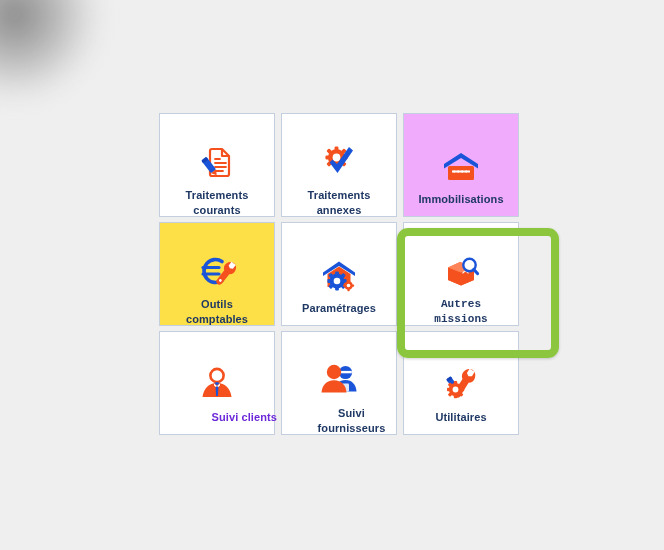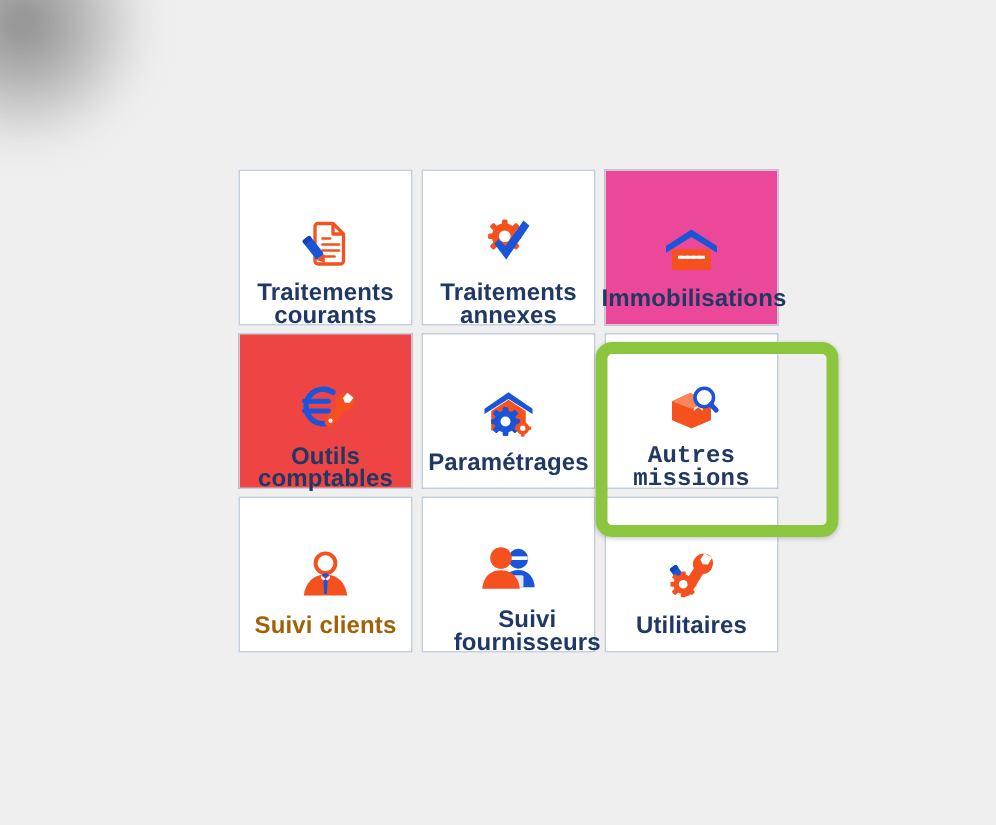--- a/index.html
+++ b/index.html
@@ -58,21 +58,21 @@
   .tile-icon {
     margin-top: 26px;
     width: 44px;
     height: 44px;
     display: block;
   }
   .tile-icon svg { display: block; width: 44px; height: 44px; }
 
   .tile-label {
     margin-top: 4px;
-    font-size: 16px;
+    font-size: 11px;
     font-weight: bold;
     line-height: 15px;
     color: #1f3864;
     text-align: center;
     letter-spacing: 0.1px;
     white-space: pre-line;
     width: 120px;
   }
 
   
@@ -136,39 +136,39 @@
           </g>
         </g>
         <circle cx="19.5" cy="17.5" r="3.9" fill="#ffffff"></circle>
         <path d="M12.5 22.5 L20.5 33 L36 10.5 L32 7 L20 24 L15.5 19.5 Z" fill="#1a54d8"></path>
       </svg>
     </span>
     <span class="tile-label" style="color: rgb(31, 56, 100);">Traitements
 annexes</span>
   </div>
 
-  <div class="tile lbl-low" style="background: #ec4899; border-color: rgb(195, 207, 223);">
+  <div class="tile lbl-low" style="background: #f0abfc; border-color: rgb(195, 207, 223);">
     <span class="tile-icon">
       <svg viewBox="0 0 44 44">
         <path d="M5 20 L22 9 L39 20 L39 24.5 L22 14 L5 24.5 Z" fill="#1a54d8"></path>
         <rect x="9" y="22" width="26" height="14" rx="1.5" fill="#f4511e"></rect>
         <rect x="13" y="26.5" width="18" height="2" fill="#ffffff"></rect>
         <rect x="13" y="30.5" width="18" height="5.5" fill="#f4511e"></rect>
         <g fill="#ffffff">
           <rect x="14.5" y="26.5" width="1.6" height="2"></rect>
           <rect x="18.5" y="26.5" width="1.6" height="2"></rect>
           <rect x="22.5" y="26.5" width="1.6" height="2"></rect>
           <rect x="26.5" y="26.5" width="1.6" height="2"></rect>
         </g>
       </svg>
     </span>
     <span class="tile-label" style="color: rgb(31, 56, 100);">Immobilisations</span>
   </div>
 
-  <div class="tile" style="background: #ef4444; border-color: rgb(195, 207, 223);">
+  <div class="tile" style="background: #fde047; border-color: rgb(195, 207, 223);">
     <span class="tile-icon">
       <svg viewBox="0 0 44 44">
         <path d="M27 12.5 A11.5 11.5 0 1 0 27 31.5" fill="none" stroke="#1a54d8" stroke-width="3.6" stroke-linecap="round"></path>
         <line x1="8" y1="18.5" x2="24" y2="18.5" stroke="#1a54d8" stroke-width="3.2" stroke-linecap="round"></line>
         <line x1="8" y1="25" x2="24" y2="25" stroke="#1a54d8" stroke-width="3.2" stroke-linecap="round"></line>
         <g transform="rotate(38 28 24)">
           <path d="M30.5 9.5 a6.4 6.4 0 0 0 -3.2 11.6 v11.6 a3.2 3.2 0 0 0 6.4 0 V21.1 a6.4 6.4 0 0 0 -3.2 -11.6 z" fill="#f4511e"></path>
           <path d="M27.8 9.9 l0 4.6 l2.7 1.6 l2.7 -1.6 l0 -4.6 z" fill="#ffffff"></path>
           <circle cx="30.5" cy="31.5" r="1.4" fill="#ffffff"></circle>
         </g>
@@ -226,21 +226,21 @@
   <div class="tile lbl-low" style="background: rgb(255, 255, 255); border-color: rgb(195, 207, 223);">
     <span class="tile-icon">
       <svg viewBox="0 0 44 44">
         <circle cx="22" cy="13.5" r="6.6" fill="none" stroke="#f4511e" stroke-width="2.6"></circle>
         <path d="M22 21 C13.5 21 8.5 27 7.5 35 H36.5 C35.5 27 30.5 21 22 21 Z" fill="#f4511e"></path>
         <path d="M19 21.5 L22 24 L25 21.5 L25 23.5 L22 26 L19 23.5 Z" fill="#ffffff"></path>
         <path d="M20.6 25.2 L22 24 L23.4 25.2 L22.9 34 H21.1 Z" fill="#1a54d8"></path>
         <path d="M19.4 21 L22 23.4 L24.6 21 L22 20 Z" fill="#1a54d8"></path>
       </svg>
     </span>
-    <span class="tile-label" style="color: #a16207;">Suivi clients</span>
+    <span class="tile-label" style="color: #6d28d9; text-align: right;">Suivi clients</span>
   </div>
 
   <div class="tile" style="background: rgb(255, 255, 255); border-color: rgb(195, 207, 223);">
     <span class="tile-icon">
       <svg viewBox="0 0 44 44">
         <circle cx="28.5" cy="14.5" r="6.6" fill="#1a54d8"></circle>
         <rect x="22.2" y="12.9" width="12.6" height="2.4" fill="#ffffff"></rect>
         <path d="M28.5 22 C22 22 18 26.5 17.5 33.5 H39.5 C39 26.5 35 22 28.5 22 Z" fill="#1a54d8"></path>
         <rect x="25" y="25.5" width="7" height="8" rx="1" fill="#ffffff" opacity="0.85"></rect>
         <circle cx="17" cy="14" r="7.2" fill="#f4511e"></circle>

